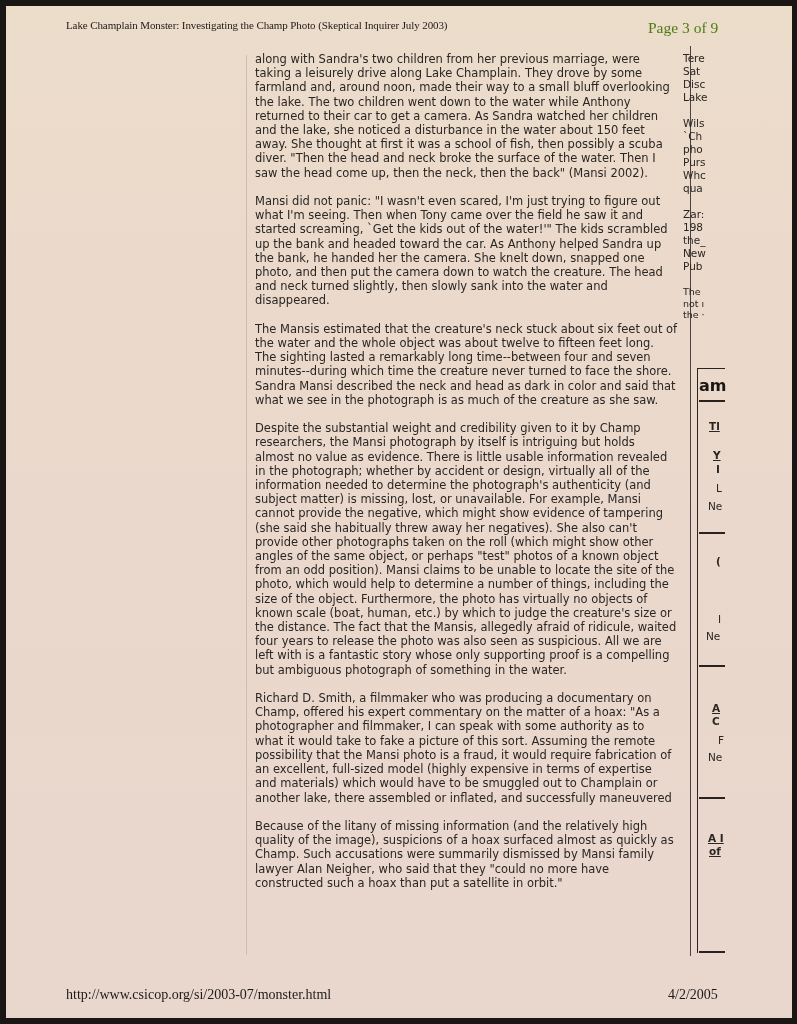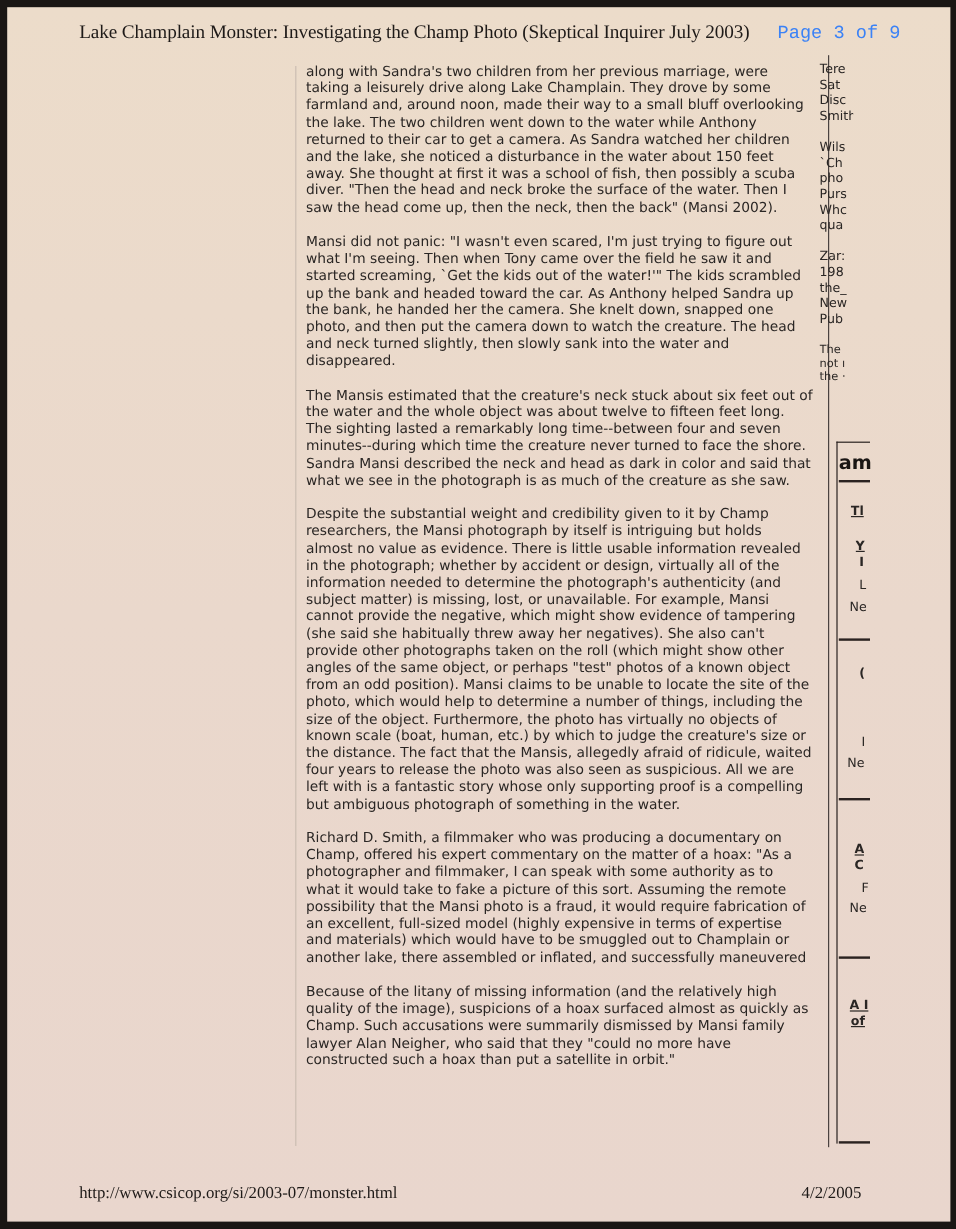--- a/index.html
+++ b/index.html
@@ -7,26 +7,26 @@
     width:797px; height:1024px; position:relative; overflow:hidden;
     background:#1a1614;
     font-family:"DejaVu Sans", sans-serif;
   }
   .paper {
     position:absolute; left:6px; top:6px; width:786px; height:1012px;
     background:linear-gradient(180deg,#ecdcca 0%,#ead8cc 50%,#e9d6cd 100%);
   }
   .hdr-title {
     position:absolute; left:66px; top:19px;
-    font-family:"Liberation Serif", serif; font-size:16px; color:#1e1a18;
+    font-family:"Liberation Serif", serif; font-size:11px; color:#1e1a18;
     letter-spacing:-0.1px;
   }
   .hdr-page {
     position:absolute; left:648px; top:19px;
-    font-family:Liberation Mono, monospace; font-size:15.5px; color:#3b82f6;
+    font-family:Liberation Serif, serif; font-size:15.5px; color:#4d7c0f;
   }
   .left-rule {
     position:absolute; left:246px; top:55px; width:1px; height:900px;
     background:#cbbdb2;
   }
   .main {
     position:absolute; left:255px; top:52px; width:430px;
     font-size:11.5px; line-height:14.2px; color:#2a2624;
   }
   .main p { margin:0 0 14.2px 0; white-space:pre-line; }
@@ -129,21 +129,21 @@
 constructed such a hoax than put a satellite in orbit."</p>
 </div>
 
 <div class="divider"></div>
 
 <div class="side">
   <div class="grp">
     <div>Tere</div>
     <div>Sat</div>
     <div class="u">Disc</div>
-    <div>Smith</div>
+    <div>Lake</div>
   </div>
   <div class="grp">
     <div>Wils</div>
     <div>`Ch</div>
     <div>pho</div>
     <div>Purs</div>
     <div>Whc</div>
     <div>qua</div>
   </div>
   <div class="grp">

